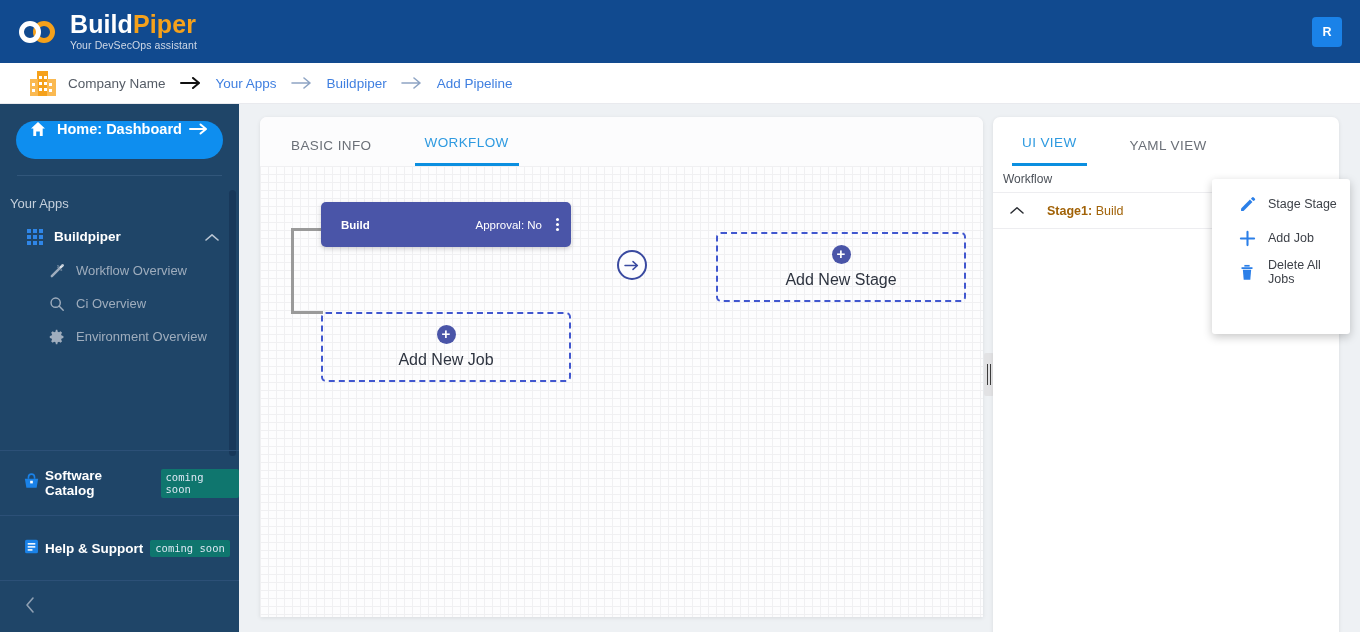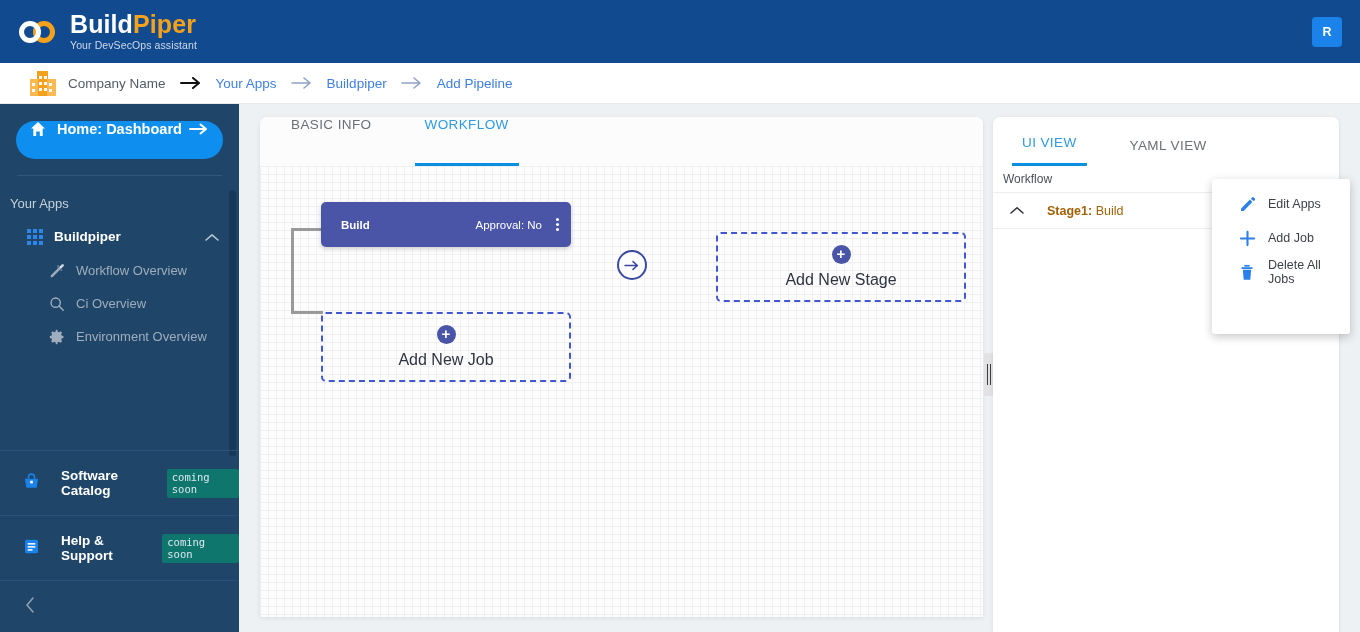--- a/index.html
+++ b/index.html
@@ -85,38 +85,38 @@
   .side-item.sub .txt { color: #9fadbd; }
   .chev-up { margin-left: auto; margin-right: 20px; }
   .grid-icon { display: grid; grid-template-columns: repeat(3,4px); grid-gap: 2px; }
   .grid-icon i { width: 4px; height: 4px; background: #2f86e8; display: block; }
 
   .side-bottom { position: absolute; left: 0; bottom: 0; width: 239px; }
   .sb-row {
     height: 65px; display: flex; align-items: center; padding-left: 22px;
     border-top: 1px solid #2c5077; cursor: pointer;
   }
-  .sb-row .txt { color: #fff; font-size: 13.5px; font-weight: bold; margin-left: 20px; }
+  .sb-row .txt { color: #fff; font-size: 13.5px; font-weight: bold; margin-left: 4px; }
   .badge {
     margin-left: 7px; background: #0f766e; color: #dce7f3;
     font-size: 10.5px; padding: 2px 5px 3px 5px; border-radius: 2px;
     font-family: "DejaVu Sans Mono", monospace;
   }
   .collapse-row { height: 52px; display: flex; align-items: center; padding-left: 24px; border-top: 1px solid #2c5077; cursor: pointer;}
 
   
   .main { position: absolute; left: 239px; top: 104px; width: 1121px; height: 528px; background: #eef1f4; }
 
   .canvas-card {
     position: absolute; left: 21px; top: 13px; width: 723px; height: 500px;
     background: #fcfcfd; border-radius: 7px 7px 0 0;
     box-shadow: 0 1px 4px rgba(0,0,0,.09);
     overflow: hidden;
   }
-  .tabs { height: 49px; display: flex; background: #fcfcfd; padding-left: 21px; }
+  .tabs { height: 49px; display: flex; align-items: flex-end; background: #fcfcfd; padding-left: 21px; }
   .tab {
     font-size: 13.5px; color: #6b7078; letter-spacing: .4px; padding: 0 10px 13px 10px;
     cursor: pointer;
   }
   .tab.active { color: #2e9ae0; border-bottom: 3px solid #0b8fe0; }
   .tab.second { margin-left: 33px; }
 
   .grid-canvas {
     position: absolute; left: 0; top: 49px; width: 723px; height: 451px;
     background-color: #fdfdfe;
@@ -436,21 +436,21 @@
 </div>
 
 <div class="ctx-menu">
   <div class="ctx-item">
     <span class="ci">
       <svg width="17" height="17" viewBox="0 0 18 18">
           <path d="M2.2 13.2 L11.6 3.8 L14.2 6.4 L4.8 15.8 H2.2 Z" fill="#2b7fe8"></path>
           <path d="M12.6 2.8 L13.8 1.6 a1.3 1.3 0 011.9 0 l1 1 a1.3 1.3 0 010 1.9 L15.2 5.4 Z" fill="#2b7fe8"></path>
         </svg>
     </span>
-    <span class="cl">Edit Apps</span>
+    <span class="cl">Stage Stage</span>
   </div>
   <div class="ctx-item">
     <span class="ci">
       <svg width="17" height="17" viewBox="0 0 18 18">
           <path d="M9 2 V16 M2 9 H16" stroke="#2b7fe8" stroke-width="2.2" stroke-linecap="round"></path>
         </svg>
     </span>
     <span class="cl">Add Job</span>
   </div>
   <div class="ctx-item">

